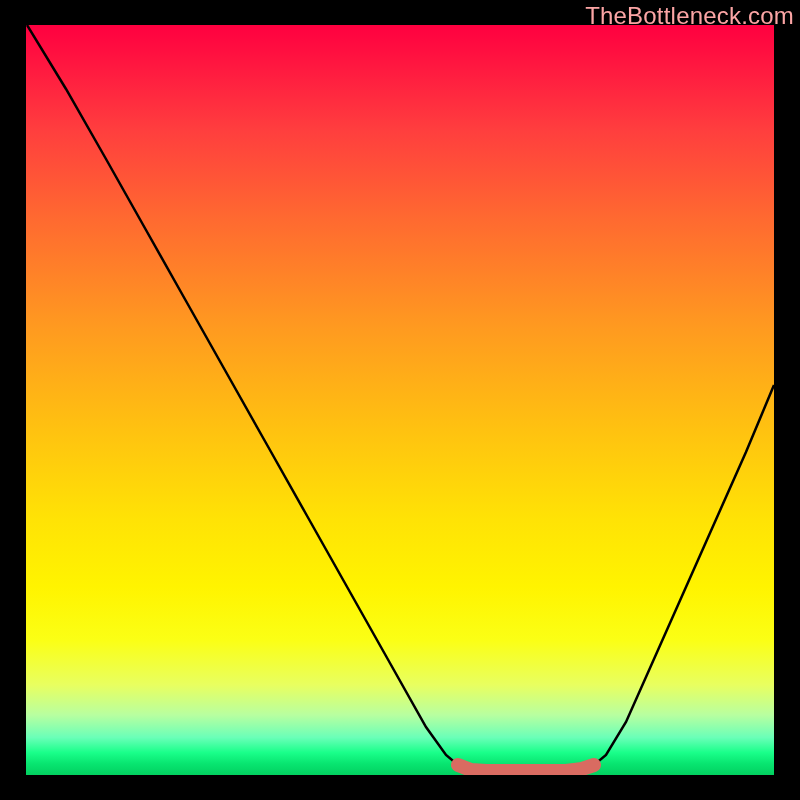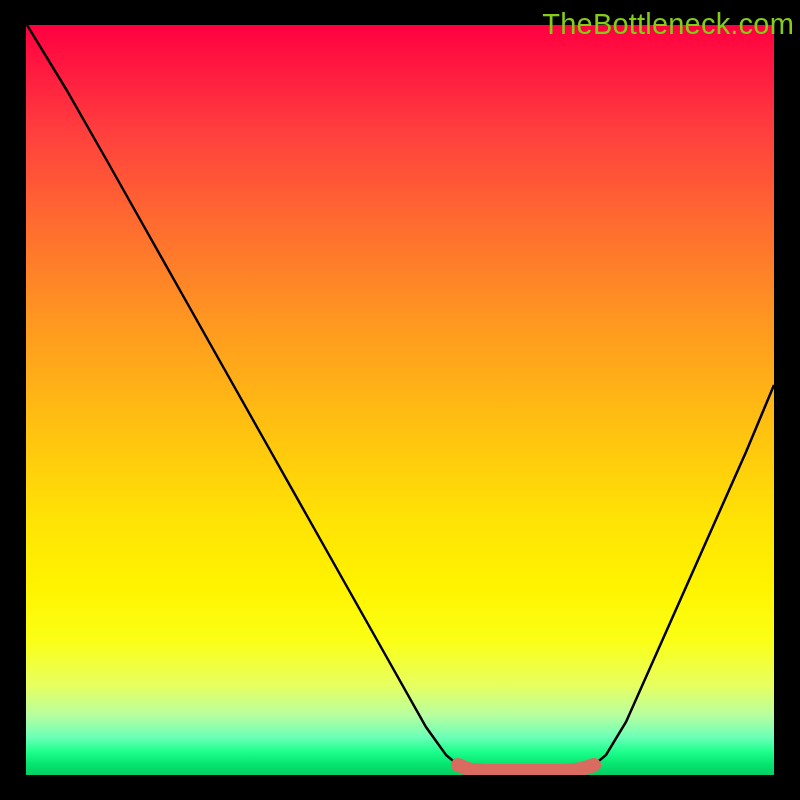--- a/index.html
+++ b/index.html
@@ -41,26 +41,25 @@
       #6affb8 95%,
       #1aff8a 97%,
       #08e570 98.5%,
       #02d060 100%
     );
   }
   .watermark {
     position: absolute;
     top: 2px;
     right: 6px;
-    color: #84cc16;
-    font-size: 29px;
+    color: #fca5a5;
+    font-size: 24px;
     font-weight: 500;
     letter-spacing: 0.2px;
     z-index: 10;
-    margin-top: 6px;
   }
   svg.plot {
     position: absolute;
     left: 0;
     top: 0;
     width: 748px;
     height: 750px;
     z-index: 5;
   }
 </style>

